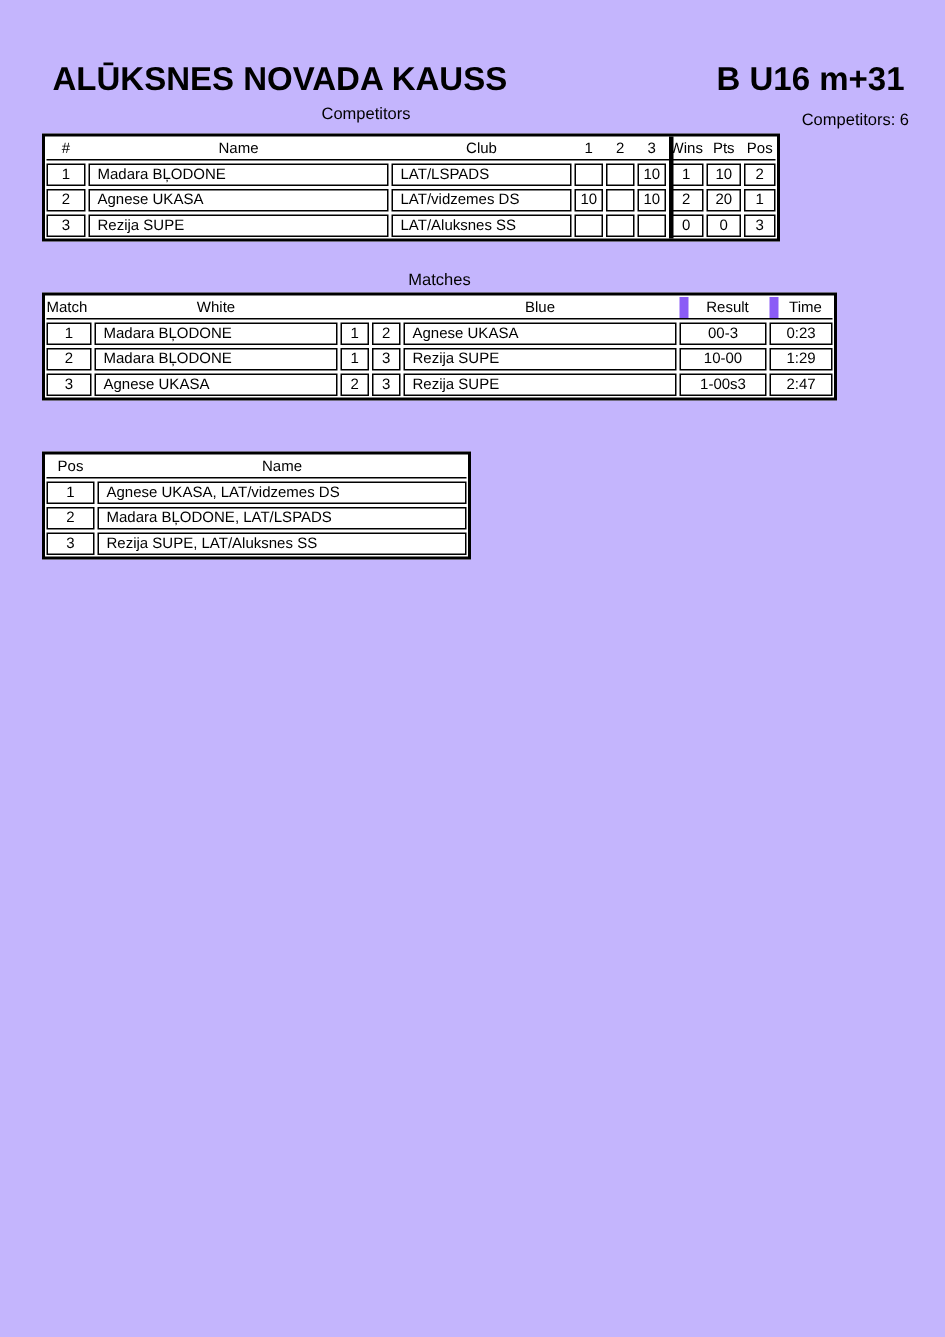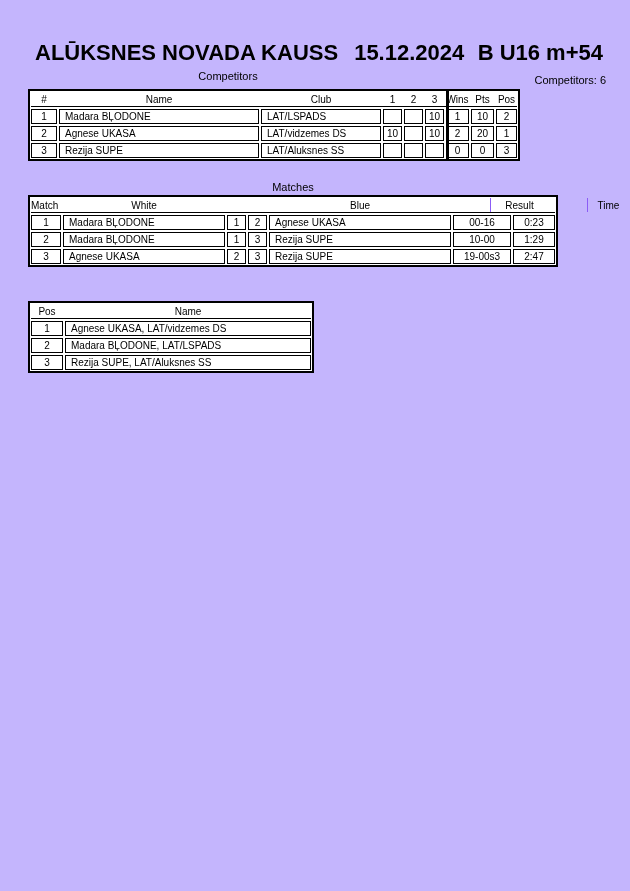--- a/index.html
+++ b/index.html
@@ -16,21 +16,21 @@
   }
   .title-left { display:flex; gap:16px; }
   .section-label { position:absolute; font-size:11px; text-align:center; }
   .count-label { position:absolute; font-size:11px; right:24px; top:74px; }
 
   .tbl { position:absolute; border:2px solid #000; padding:1px; background:#fff; }
   .thead { display:flex; gap:2px; height:15px; align-items:center; border-bottom:1px solid #000; }
   .trow  { display:flex; gap:2px; margin-top:2px; }
   .h { font-size:10px; display:flex; align-items:center; justify-content:center; flex-shrink:0; height:14px; }
   .h.left { justify-content:flex-start; padding-left:0; }
-  .h.bl { border-left:1px solid #8b5cf6;margin-left:37px; }
+  .h.bl { border-left:6px solid #8b5cf6; }
   .c {
     border:1px solid #000; height:15px; font-size:10px;
     display:flex; align-items:center; justify-content:center; flex-shrink:0;
     white-space:nowrap; overflow:hidden;
   }
   .c.left { justify-content:flex-start; padding-left:5px; }
 
   
   .cw-num{width:26px} .cw-name{width:200px} .cw-club{width:120px}
   .cw-g{width:19px} .cw-w{width:23px} .cw-p{width:23px} .cw-pos{width:21px}
@@ -39,35 +39,34 @@
   
   .mw-match{width:30px} .mw-white{width:162px} .mw-n{width:19px}
   .mw-blue{width:182px} .mw-res{width:58px} .mw-time{width:42px}
 
   
   .rw-pos{width:32px} .rw-name{width:246px}
 
   #tbl-competitors { left:28px; top:89px;  width:492px; }
   #tbl-matches     { left:28px; top:195px; width:530px; }
   #tbl-results     { left:28px; top:301px; width:286px; }
-  #lbl-competitors { left:12px; top:70px;  width:432px; }
+  #lbl-competitors { left:28px; top:70px;  width:432px; }
   #lbl-matches     { left:28px; top:181px; width:530px;text-align:center; }
   #lbl-results     { left:28px; top:292px; width:286px;margin-top:28px; }
 </style>
 </head>
 <body>
 
 <div class="page">
 
   <div class="title-row">
     <span class="title-left">
       <span>ALŪKSNES NOVADA KAUSS</span>
-      <span>15.12.2024</span>
     </span>
-    <span>B U16 m+54</span>
+    <span>B U16 m+31</span>
   </div>
 
   <div class="section-label" id="lbl-competitors">Competitors</div>
   <div class="count-label">Competitors: 6</div>
 
   <div class="tbl" id="tbl-competitors">
     <div class="vdiv"></div>
     <div class="thead">
       <span class="h cw-num">#</span>
       <span class="h cw-name">Name</span>
@@ -125,39 +124,39 @@
       <span class="h mw-blue">Blue</span>
       <span class="h mw-res bl">Result</span>
       <span class="h mw-time bl">Time</span>
     </div>
     <div class="trow">
       <span class="c mw-match">1</span>
       <span class="c mw-white left">Madara BĻODONE</span>
       <span class="c mw-n">1</span>
       <span class="c mw-n">2</span>
       <span class="c mw-blue left">Agnese UKASA</span>
-      <span class="c mw-res">00-16</span>
+      <span class="c mw-res">00-3</span>
       <span class="c mw-time">0:23</span>
     </div>
     <div class="trow">
       <span class="c mw-match">2</span>
       <span class="c mw-white left">Madara BĻODONE</span>
       <span class="c mw-n">1</span>
       <span class="c mw-n">3</span>
       <span class="c mw-blue left">Rezija SUPE</span>
       <span class="c mw-res">10-00</span>
       <span class="c mw-time">1:29</span>
     </div>
     <div class="trow">
       <span class="c mw-match">3</span>
       <span class="c mw-white left">Agnese UKASA</span>
       <span class="c mw-n">2</span>
       <span class="c mw-n">3</span>
       <span class="c mw-blue left">Rezija SUPE</span>
-      <span class="c mw-res">19-00s3</span>
+      <span class="c mw-res">1-00s3</span>
       <span class="c mw-time">2:47</span>
     </div>
   </div>
 
   <div class="section-label" id="lbl-results">Results</div>
 
   <div class="tbl" id="tbl-results">
     <div class="thead">
       <span class="h rw-pos">Pos</span>
       <span class="h rw-name">Name</span>

